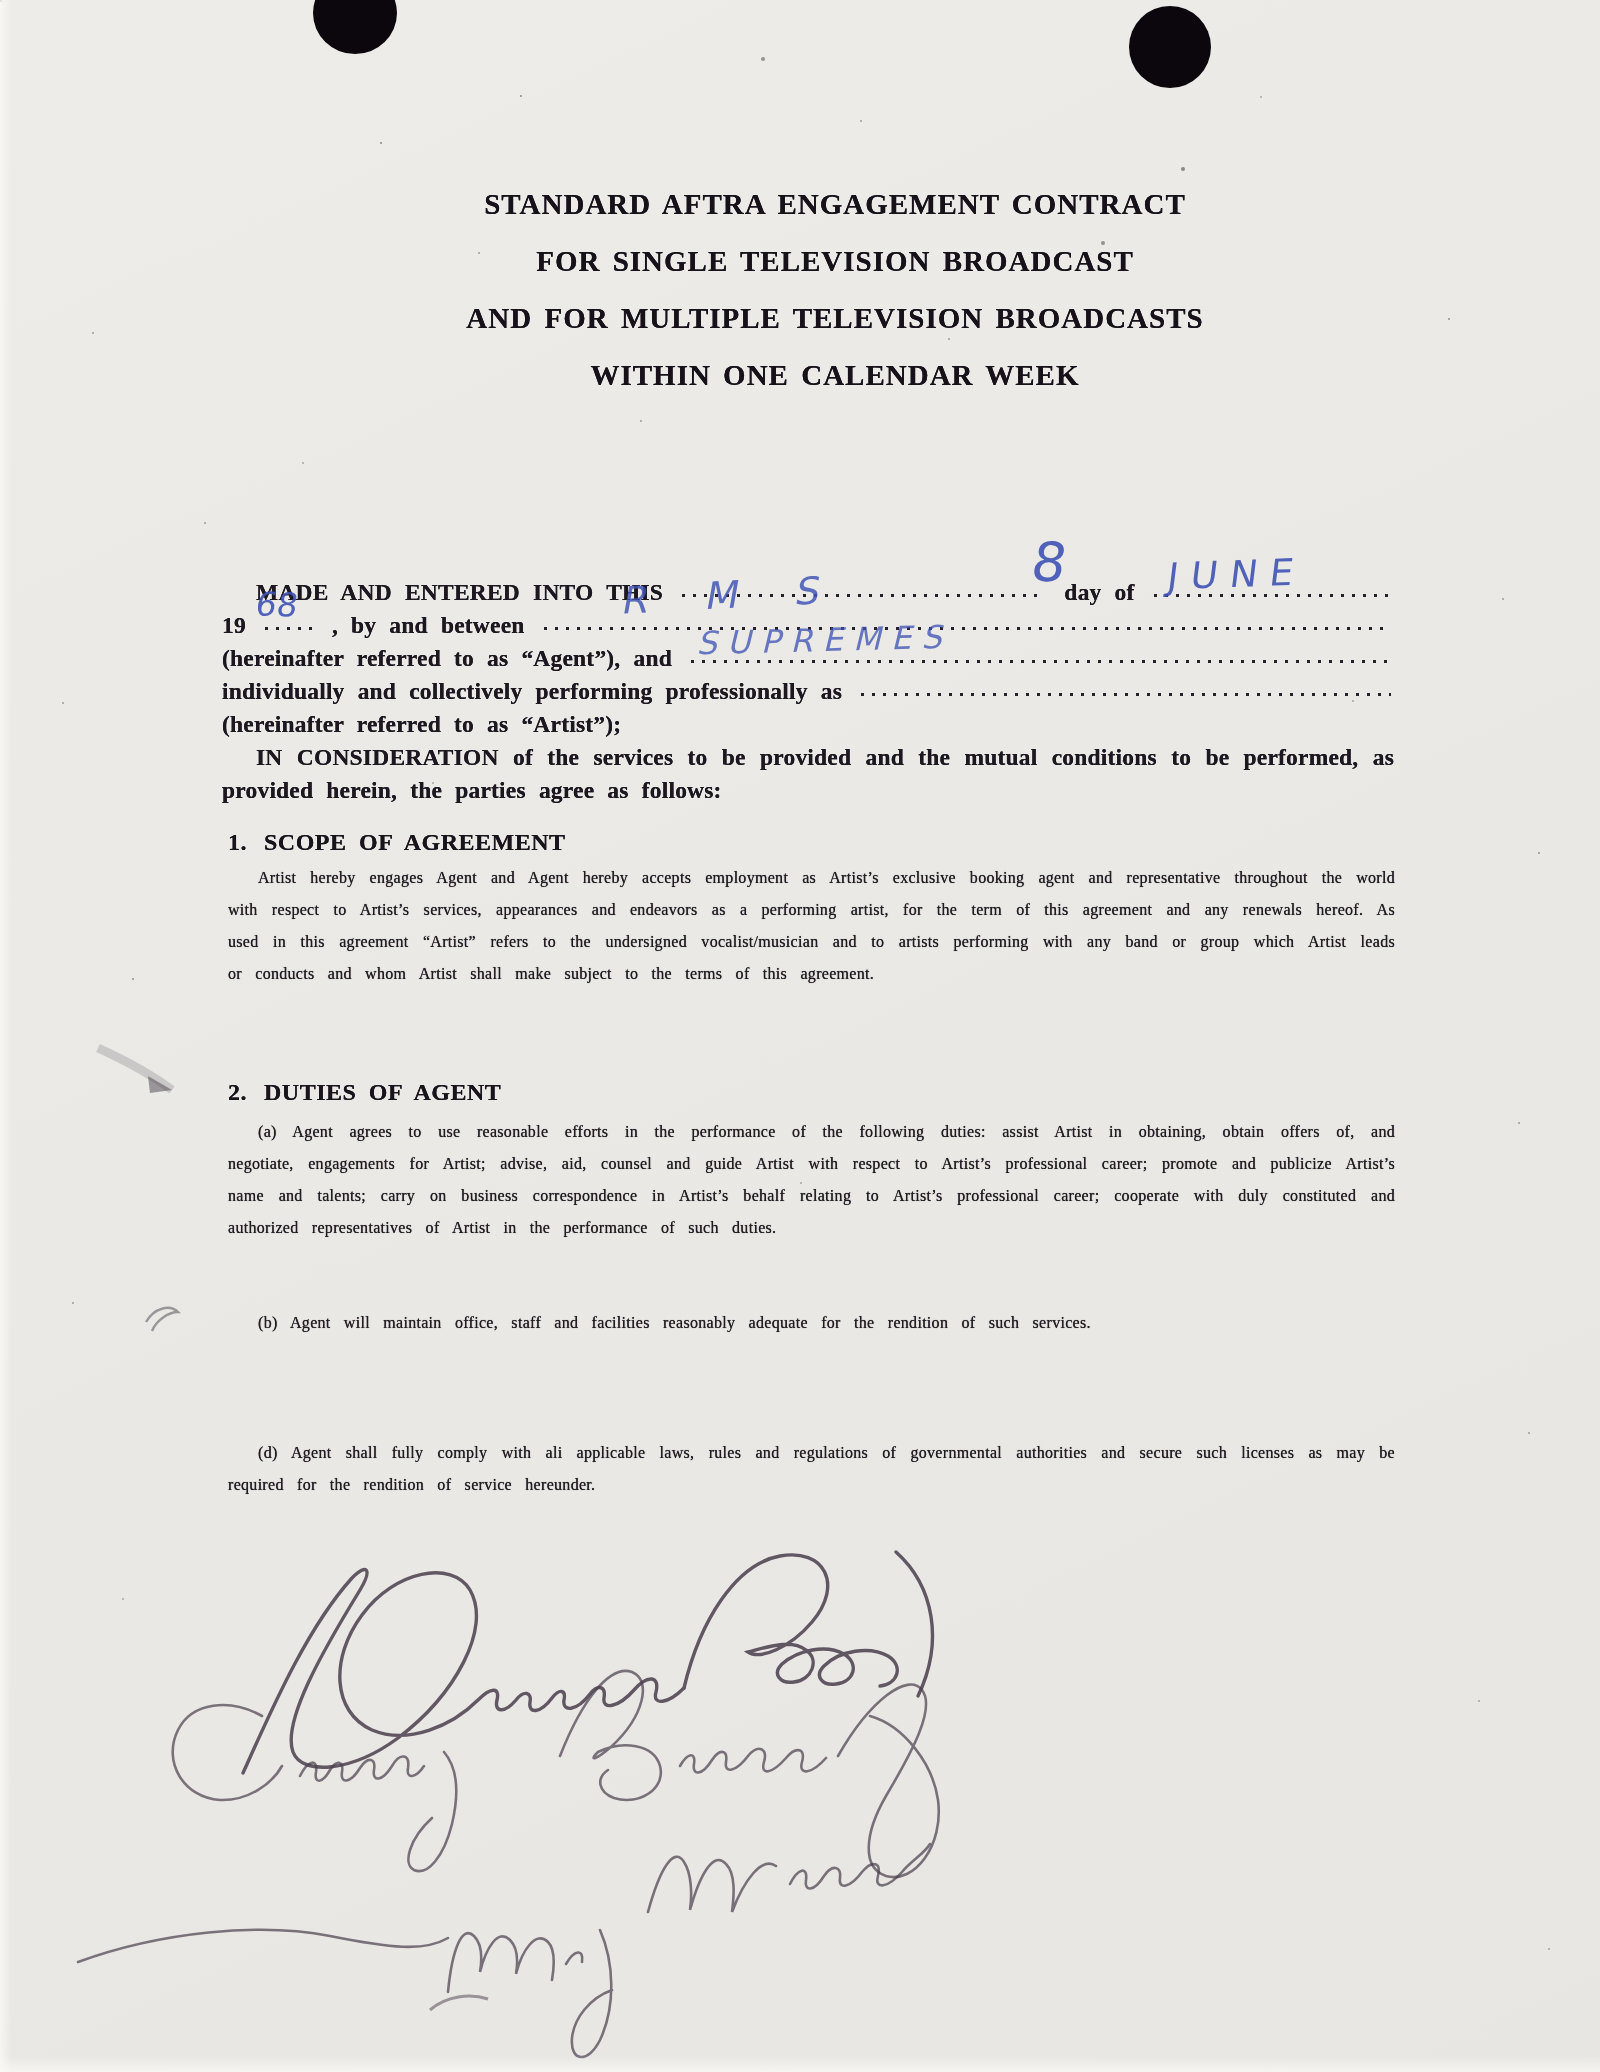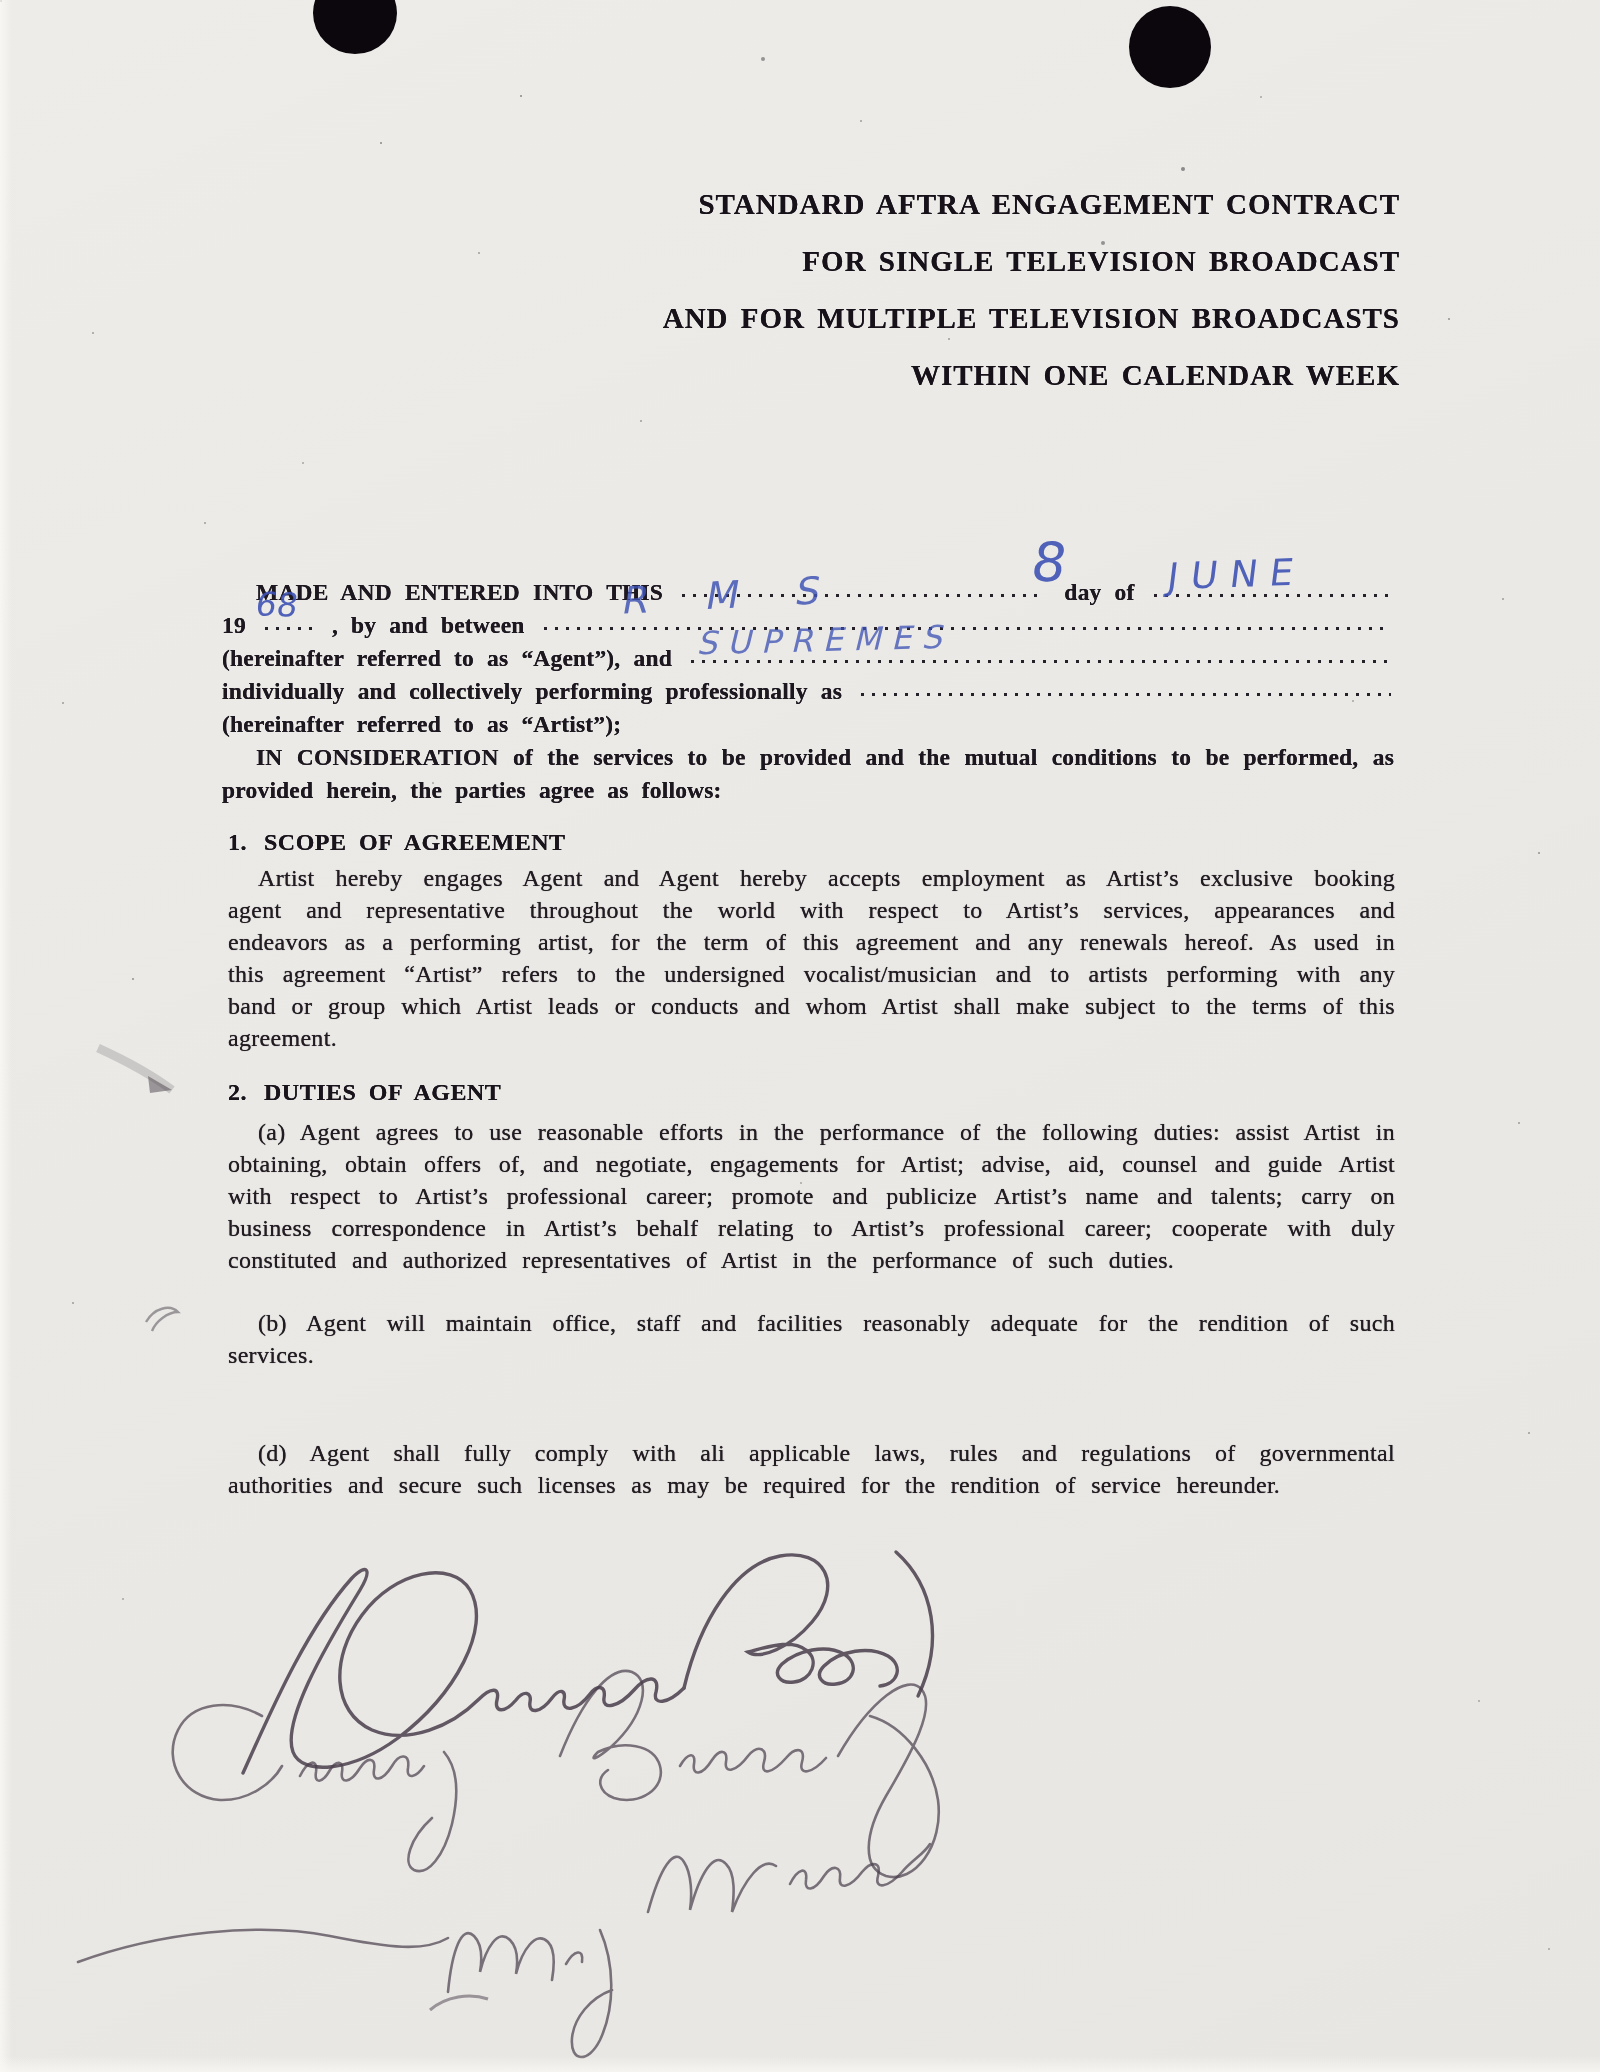--- a/index.html
+++ b/index.html
@@ -13,21 +13,21 @@
     color:#231d23;
   }
   
   .hole{position:absolute;background:#0b070d;border-radius:50%;}
   .hole.left{left:313px;top:-28px;width:84px;height:82px;}
   .hole.right{left:1129px;top:6px;width:82px;height:82px;}
 
   
   .title{
     position:absolute;top:176px;left:270px;width:1130px;
-    text-align:right;font-weight:bold;font-size:29px;
+    text-align:center;font-weight:bold;font-size:29px;
     letter-spacing:1px;word-spacing:4px;line-height:57px;color:#17111a;
     text-shadow:0 0 .6px #17111a;
   }
 
   
   .intro{
     position:absolute;top:576px;left:222px;width:1172px;
     font-size:23.5px;font-weight:bold;line-height:33px;color:#1d1720;
     word-spacing:7px;letter-spacing:.2px;text-shadow:0 0 .5px #1d1720;
   }
@@ -44,21 +44,21 @@
 
   
   .sec-heading{
     position:absolute;left:228px;width:1167px;margin:0;
     font-size:24px;font-weight:bold;letter-spacing:.5px;word-spacing:6px;
     color:#19131b;text-shadow:0 0 .6px #19131b;
   }
   .sec-heading .num{margin-right:17px;}
   .para{
     position:absolute;left:228px;width:1167px;margin:0;
-    font-size:24px;line-height:32px;text-align:justify;text-indent:30px;
+    font-size:16px;line-height:32px;text-align:justify;text-indent:30px;
     word-spacing:9px;letter-spacing:.3px;color:#221c22;text-shadow:0 0 .7px #241e24;
   }
   .p1{top:862px;}
   .p2a{top:1116px;}
   .p2b{top:1307px;}
   .p2c{top:1374px;}
   .p2d{top:1437px;}
   .h1{top:829px;}
   .h2{top:1079px;}
 

